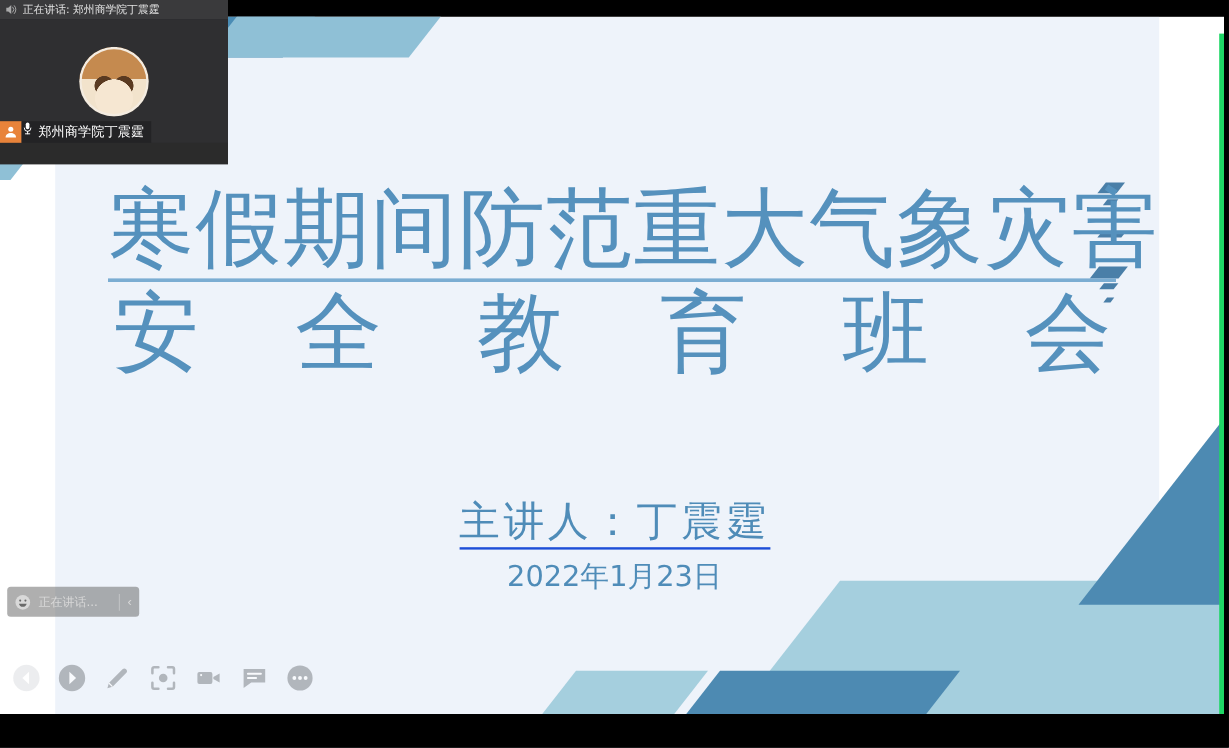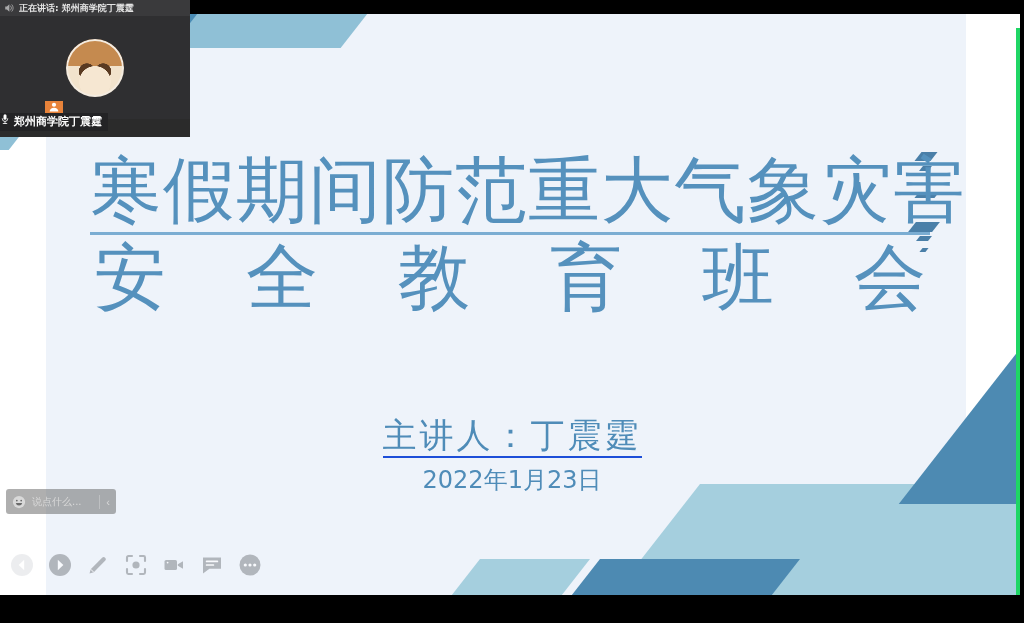--- a/index.html
+++ b/index.html
@@ -50,33 +50,33 @@
   .sub-wrap{position:absolute;left:0;top:400px;width:1024px;text-align:center;}
   .sub1{font-family:"DejaVu Sans","Liberation Sans",sans-serif;font-size:34px;line-height:42px;
         color:#4f8cb8;display:inline-block;border-bottom:2px solid #1d4ed8;letter-spacing:3px;}
   .sub2{font-family:"DejaVu Sans","Liberation Sans",sans-serif;font-size:24px;line-height:44px;
         color:#4f8cb8;letter-spacing:0px;}
 
   
   .green-edge{position:absolute;right:0;top:14px;width:4px;height:581px;background:#1fd665;}
 
   
-  #video-panel{position:absolute;left:0;top:0;width:190px;height:137px;background:#2b2b2b;font-weight:bold;}
+  #video-panel{position:absolute;left:0;top:0;width:190px;height:137px;background:#2b2b2b;}
   .vp-header{height:16px;background:#3a3a3c;display:flex;align-items:center;padding:0 3px;gap:4px;}
   .vp-header .spk-ico{width:12px;height:12px;flex:0 0 auto;opacity:.75;}
   .vp-header .spk-txt{color:#e4e4e4;font-size:9px;white-space:nowrap;overflow:hidden;
      font-family:"DejaVu Sans","Liberation Sans",sans-serif;}
   .vp-body{position:relative;height:103px;background:#2f2f31;display:flex;align-items:center;justify-content:center;}
   .avatar{width:58px;height:58px;border-radius:50%;background:
      radial-gradient(circle at 50% 74%, #f6e7d2 0 30%, rgba(0,0,0,0) 31%),
      radial-gradient(circle at 36% 56%, #5a3a21 0 16%, rgba(0,0,0,0) 17%),
      radial-gradient(circle at 64% 56%, #5a3a21 0 16%, rgba(0,0,0,0) 17%),
      linear-gradient(#c58a4f 0 46%, #f2e3cc 46% 100%);
      box-shadow:0 0 0 2px #f4ece1 inset;}
-  .vp-footer{position:absolute;left:0;bottom:0;height:18px;display:flex;align-items:center;flex-direction:column;}
+  .vp-footer{position:absolute;left:0;bottom:0;height:18px;display:flex;align-items:center;}
   .vp-usericon{width:18px;height:18px;background:#e8833a;display:flex;align-items:center;justify-content:center;}
   .vp-mic{width:14px;display:flex;align-items:center;justify-content:center;}
   .vp-name{color:#ffffff;font-size:11px;padding-right:6px;white-space:nowrap;
      font-family:"DejaVu Sans","Liberation Sans",sans-serif;background:#232325;height:18px;line-height:18px;}
 
   
   #chat-input{position:absolute;left:6px;top:489px;width:110px;height:25px;
     background:rgba(110,110,110,.55);border-radius:3px;display:flex;align-items:center;}
   #chat-input .ci-emoji{width:26px;display:flex;align-items:center;justify-content:center;}
   #chat-input .ci-ph{flex:1;color:#d8d8d8;font-size:10px;overflow:hidden;white-space:nowrap;
@@ -169,21 +169,21 @@
 
   <div id="chat-input">
     <span class="ci-emoji">
       <svg width="14" height="14" viewBox="0 0 16 16">
         <circle cx="8" cy="8" r="7" fill="#d9d9d9"></circle>
         <circle cx="5.5" cy="6.3" r="1" fill="#6a6a6a"></circle>
         <circle cx="10.5" cy="6.3" r="1" fill="#6a6a6a"></circle>
         <path d="M4.3 9.2h7.4a3.8 3.8 0 0 1-7.4 0z" fill="#6a6a6a"></path>
       </svg>
     </span>
-    <span class="ci-ph">说点什么...</span>
+    <span class="ci-ph">正在讲话...</span>
     <span class="ci-chevron">‹</span>
   </div>
 
   <div id="toolbar">
 
     <span class="tb-btn dim">
       <svg width="24" height="24" viewBox="0 0 24 24">
         <circle cx="12" cy="12" r="11" fill="#c9ccd1"></circle>
         <path d="M14.2 6.8 8.6 12l5.6 5.2z" fill="#ffffff"></path>
       </svg>

